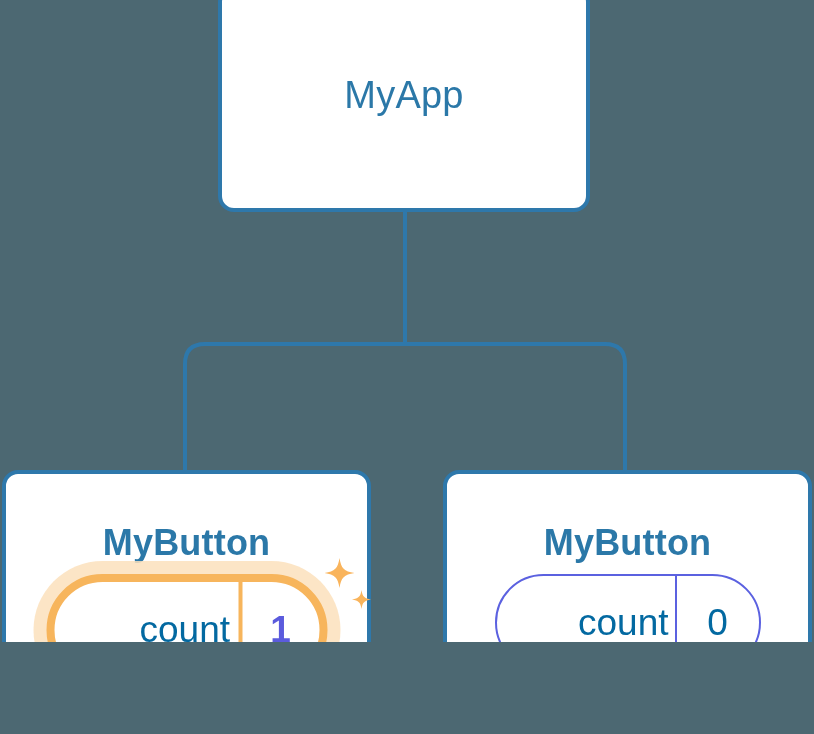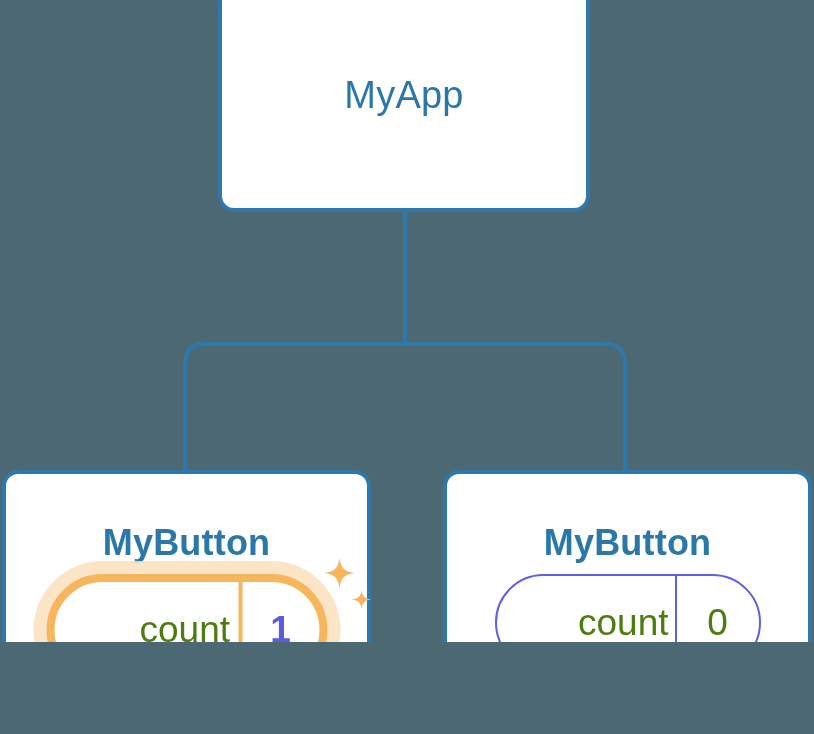--- a/index.html
+++ b/index.html
@@ -82,21 +82,21 @@
     box-sizing: border-box;
     background: #ffffff;
     border-radius: 999px;
     overflow: hidden;
   }
   .pill-key, .pill-val {
     display: flex;
     align-items: center;
     justify-content: center;
     box-sizing: border-box;
-    color: #4d7c0f;
+    color: #0369a1;
     white-space: nowrap;
   }
 
   
   .pill-plain .pill {
     width: 266px;
     height: 97px;
     border: 2px solid #5b61e0;
   }
   .pill-plain .pill-key {

